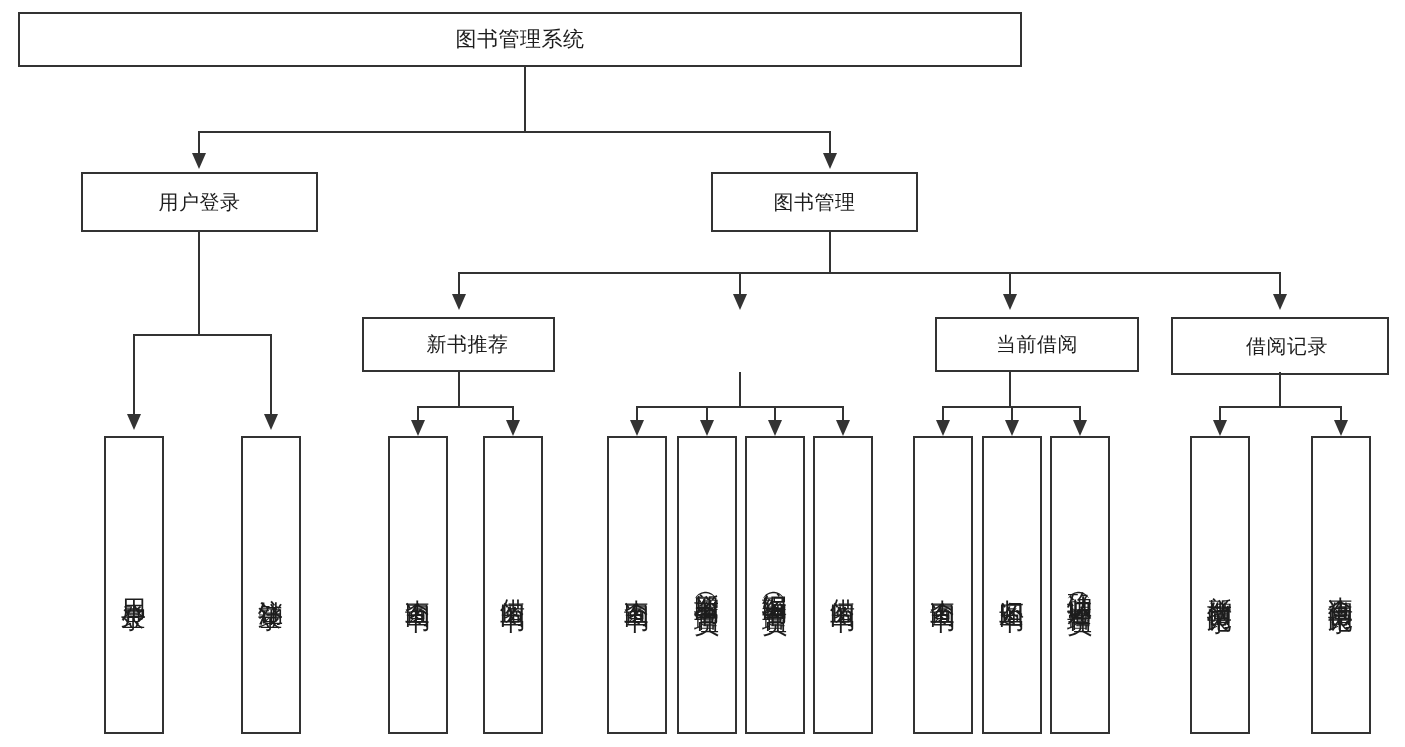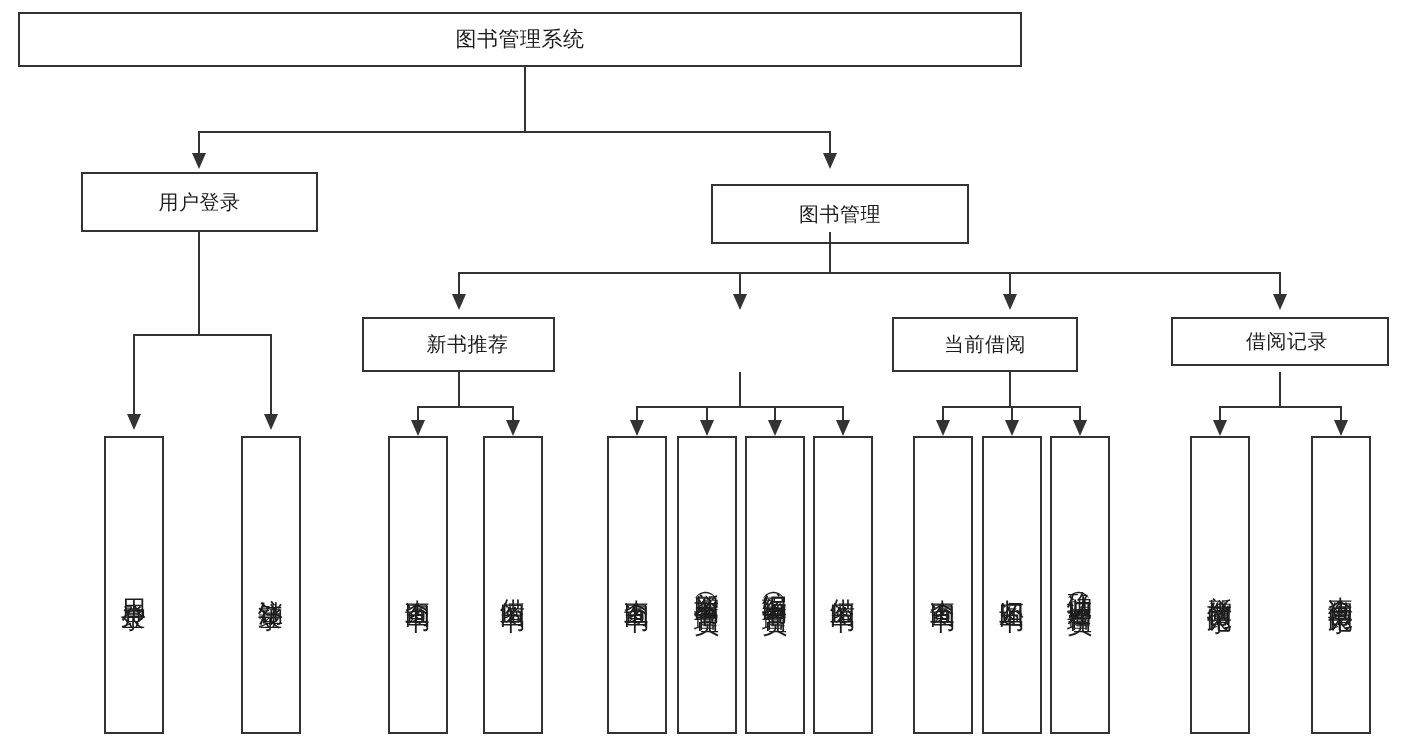--- a/index.html
+++ b/index.html
@@ -93,21 +93,21 @@
   <div class="edge v" style="left:198px; top:131px; height:24px;"></div>
   <div class="arrow" style="left:192px; top:153px;"></div>
 
   <div class="edge v" style="left:829px; top:131px; height:24px;"></div>
   <div class="arrow" style="left:823px; top:153px;"></div>
 
   <div class="node lvl2" style="left:81px; top:172px; width:237px; height:60px;">
     <span class="label">用户登录</span>
   </div>
 
-  <div class="node lvl2" style="left:711px; top:172px; width:258px; height:60px;margin-top:12px;">
+  <div class="node lvl2" style="left:711px; top:172px; width:207px; height:60px;">
     <span class="label">图书管理</span>
   </div>
 
   <div class="edge v" style="left:198px; top:232px; height:104px;"></div>
   <div class="edge h" style="left:133px; top:334px; width:137px;"></div>
   <div class="edge v" style="left:133px; top:334px; height:82px;"></div>
   <div class="arrow" style="left:127px; top:414px;"></div>
   <div class="edge v" style="left:270px; top:334px; height:82px;"></div>
   <div class="arrow" style="left:264px; top:414px;"></div>
 
@@ -118,24 +118,24 @@
   <div class="edge v" style="left:739px; top:272px; height:24px;"></div>
   <div class="arrow" style="left:733px; top:294px;"></div>
   <div class="edge v" style="left:1009px; top:272px; height:24px;"></div>
   <div class="arrow" style="left:1003px; top:294px;"></div>
   <div class="edge v" style="left:1279px; top:272px; height:24px;"></div>
   <div class="arrow" style="left:1273px; top:294px;"></div>
 
   <div class="node lvl3" style="left:362px; top:317px; width:193px; height:55px;padding-left:18px;">
     <span class="label">新书推荐</span>
   </div>
-  <div class="node lvl3" style="left:892px; top:317px; width:186px; height:55px;">
+  <div class="node lvl3" style="left:935px; top:317px; width:204px; height:55px;">
     <span class="label">当前借阅</span>
   </div>
-  <div class="node lvl3" style="left:1171px; top:317px; width:218px; height:49px;padding-left:14px;">
+  <div class="node lvl3" style="left:1171px; top:317px; width:218px; height:58px;padding-left:14px;">
     <span class="label">借阅记录</span>
   </div>
 
   <div class="edge v" style="left:458px; top:372px; height:36px;"></div>
   <div class="edge h" style="left:417px; top:406px; width:96px;"></div>
   <div class="edge v" style="left:417px; top:406px; height:16px;"></div>
   <div class="arrow" style="left:411px; top:420px;"></div>
   <div class="edge v" style="left:512px; top:406px; height:16px;"></div>
   <div class="arrow" style="left:506px; top:420px;"></div>
 

